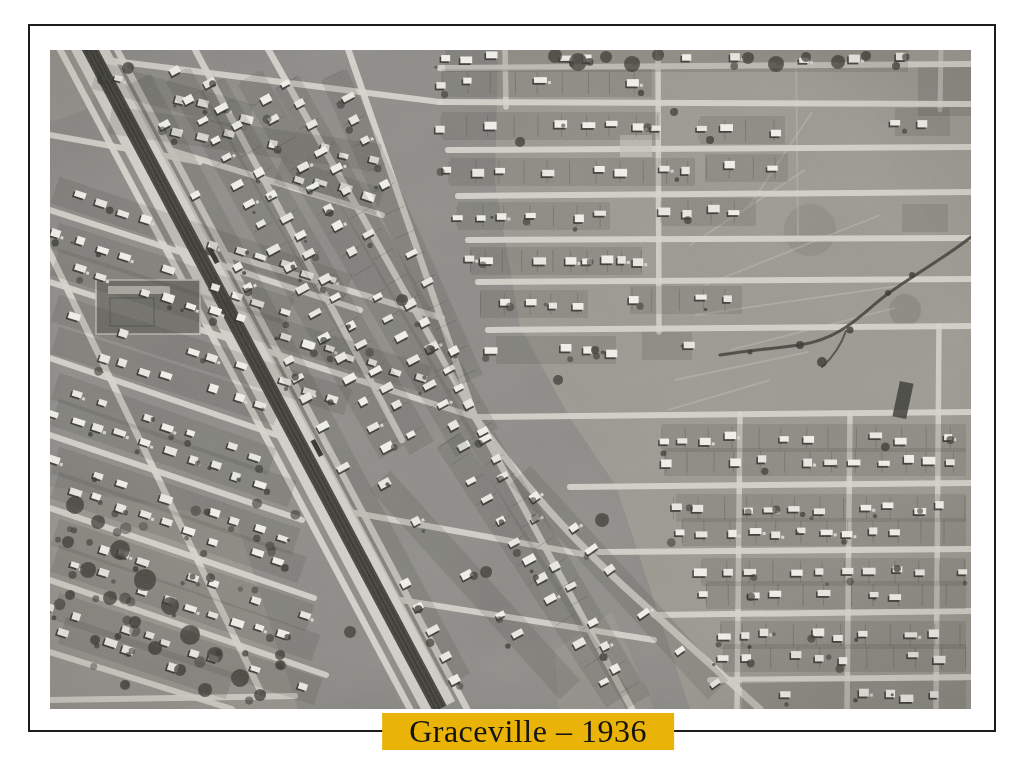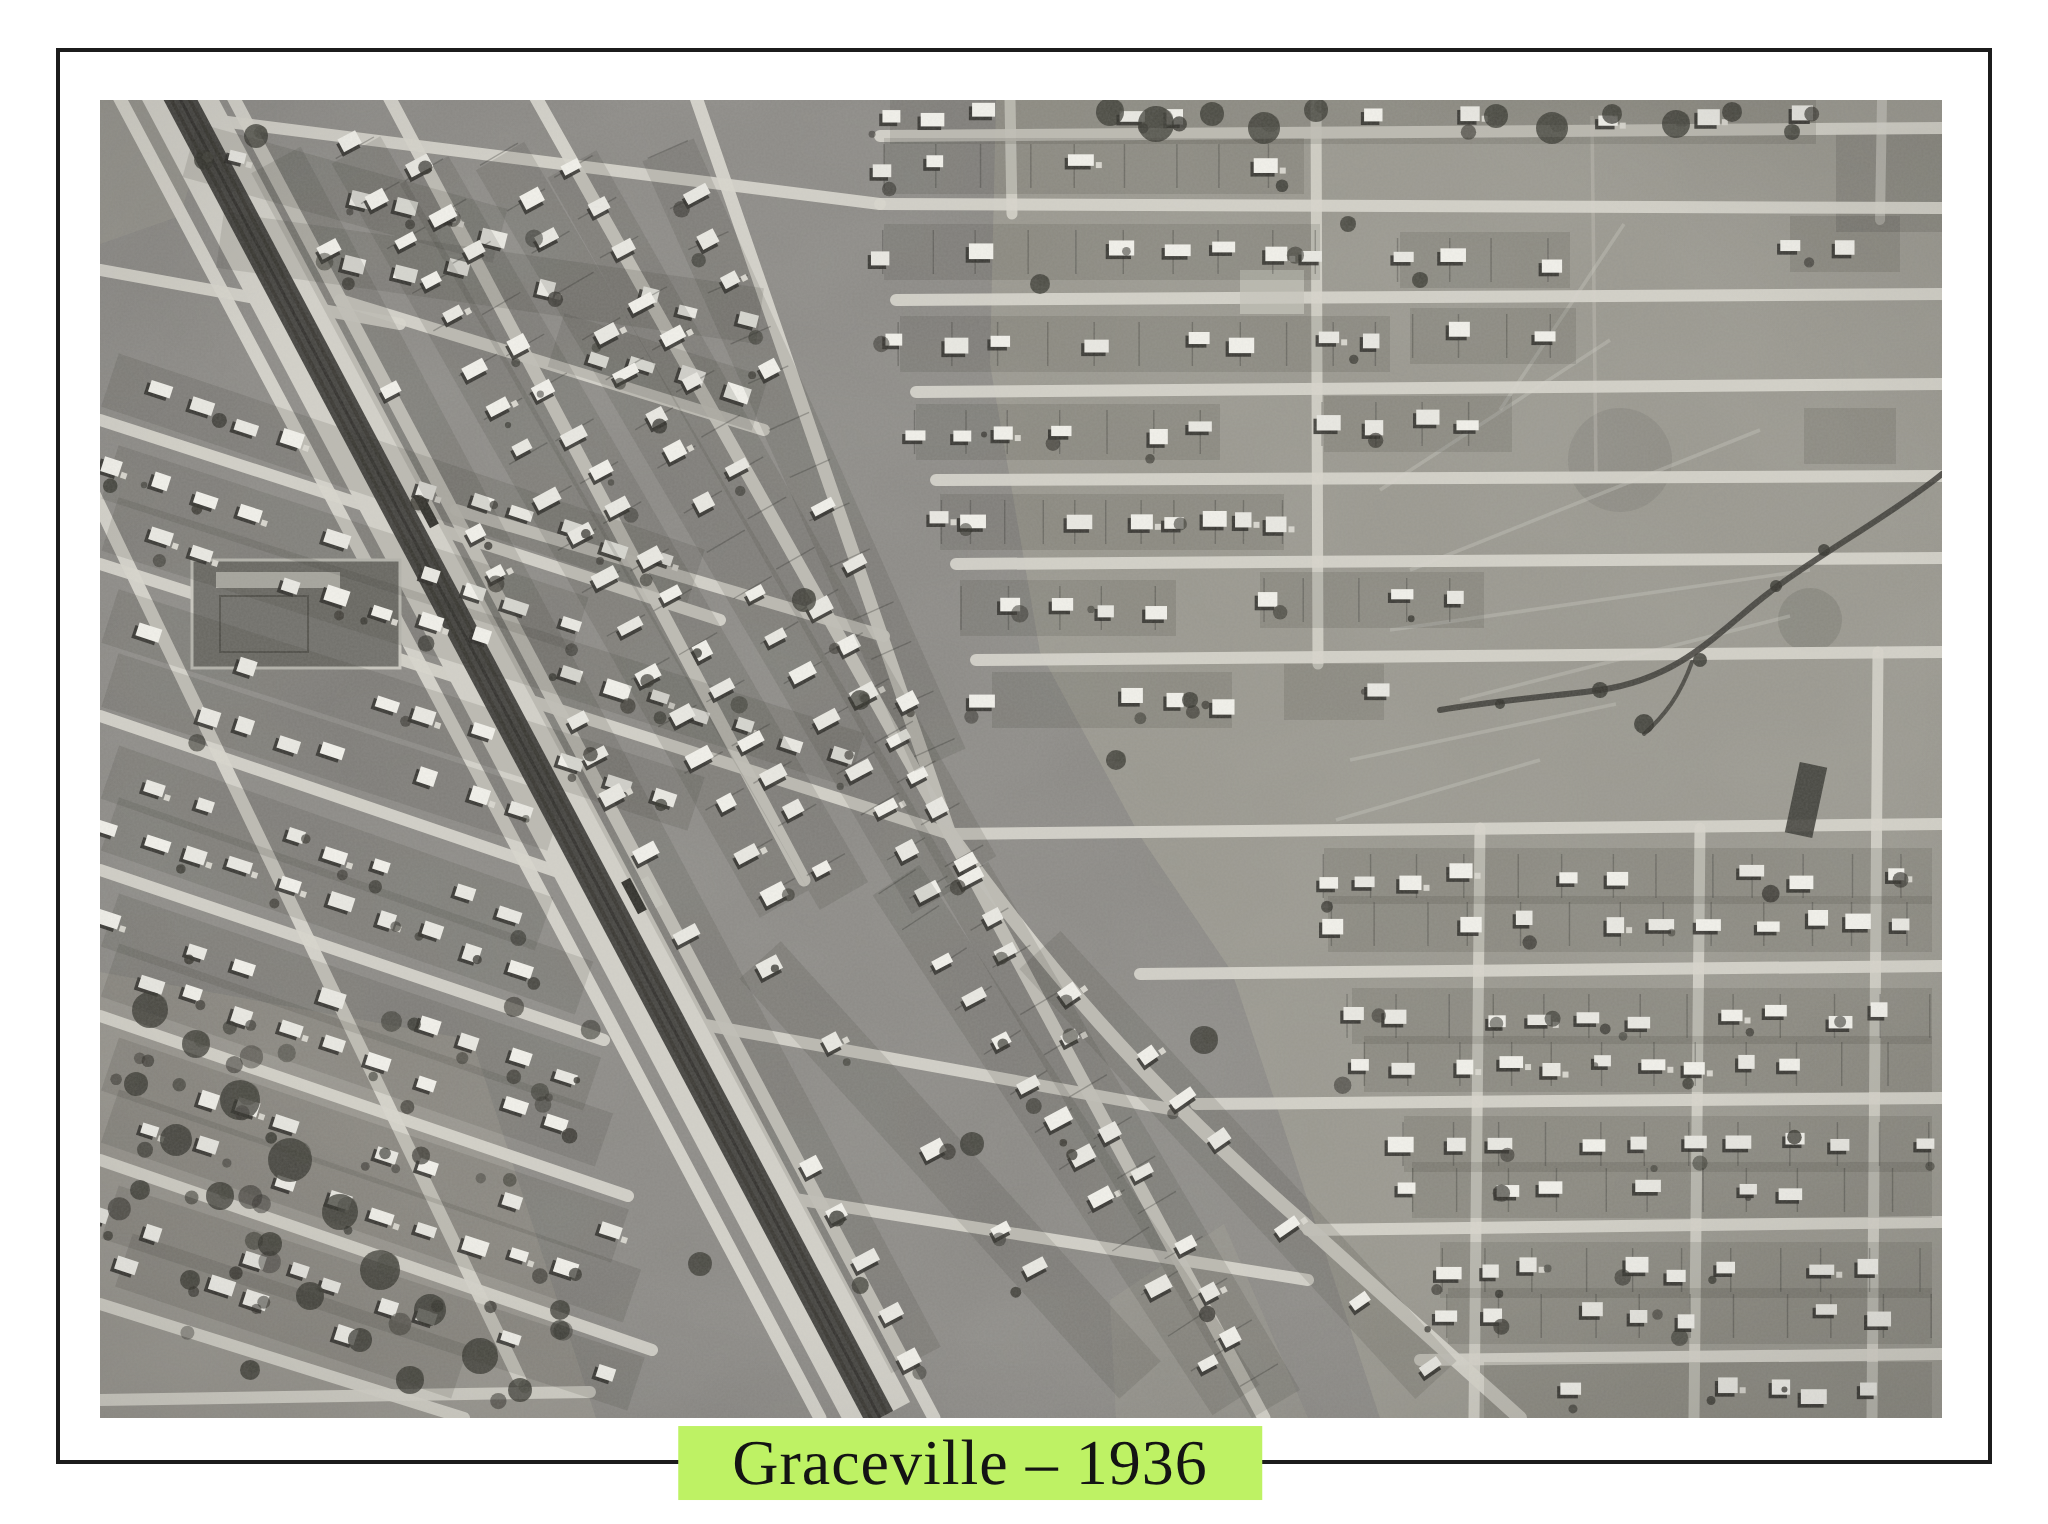--- a/index.html
+++ b/index.html
@@ -2,22 +2,22 @@
 <html><head>
 <meta charset="utf-8">
 <style>
   html,body{margin:0;padding:0;background:#ffffff;}
   .page{position:relative;width:1024px;height:762px;background:#fff;overflow:hidden;
         font-family:"Liberation Serif","DejaVu Serif",serif;}
   .frame-border{position:absolute;left:28px;top:24px;width:964px;height:704px;
         border:2px solid #1c1c1c;box-sizing:content-box;}
   .photo{position:absolute;left:50px;top:50px;width:921px;height:659px;background:#8a8884;overflow:hidden;}
   .photo svg{display:block;width:921px;height:659px;}
-  .caption{position:absolute;left:485px;top:733px;transform:translate(-50%,-54%);
-        background:#bef264;padding:0 27px;font-size:32px;color:#141414;
+  .caption{position:absolute;left:528px;top:733px;transform:translate(-50%,-54%);
+        background:#eab308;padding:0 27px;font-size:32px;color:#141414;
         letter-spacing:0.5px;white-space:nowrap;}
 </style>
 </head>
 <body>
 
 <div class="page">
   <div class="frame-border"></div>
   <div class="photo">
     <svg id="ap" viewBox="0 0 921 659" xmlns="http://www.w3.org/2000/svg" role="img">
         <defs>

